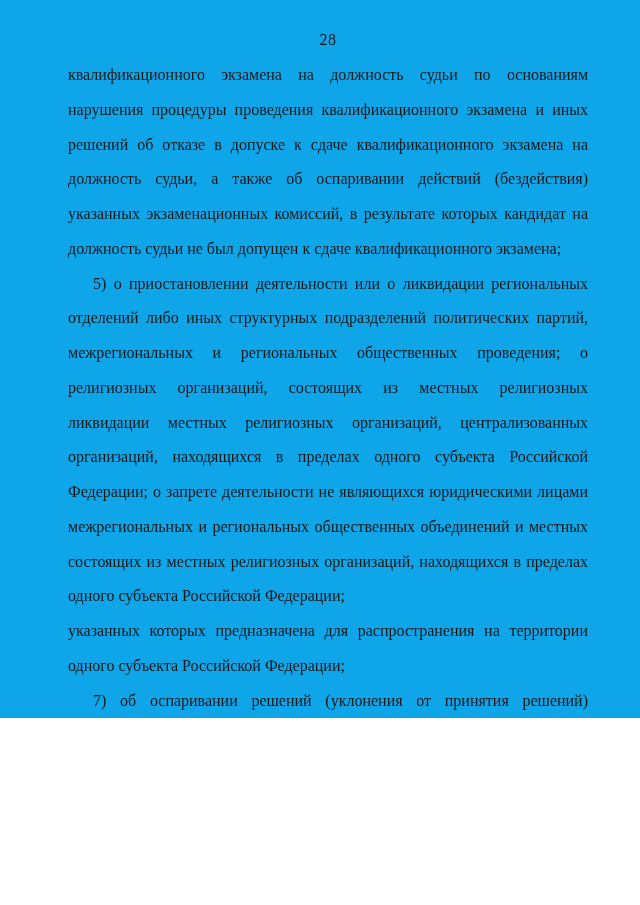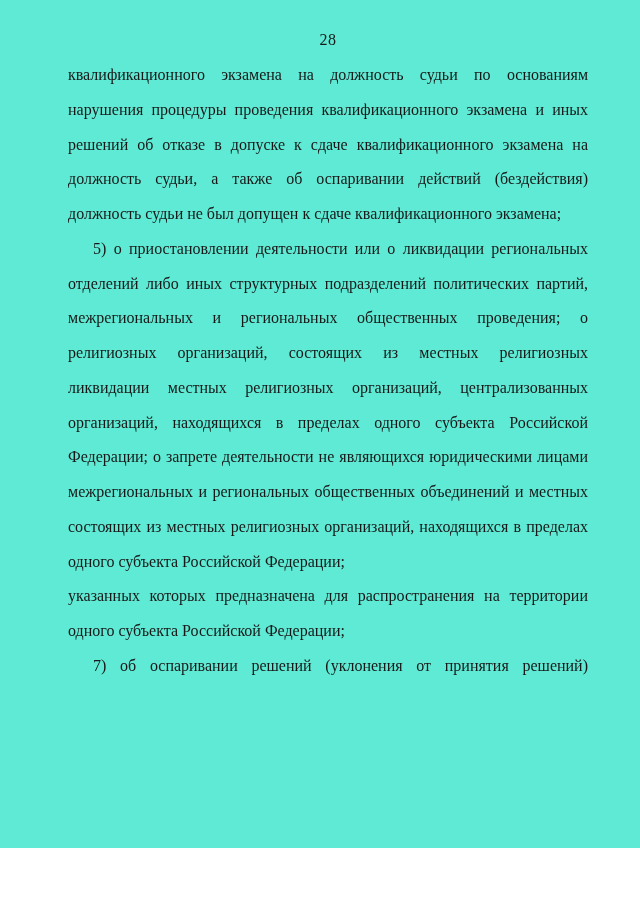--- a/index.html
+++ b/index.html
@@ -3,22 +3,22 @@
 <meta charset="utf-8">
 <style>
   html, body {
     margin: 0;
     padding: 0;
     background: #ffffff;
   }
   .page {
     position: relative;
     width: 640px;
-    height: 848px;
-    background: #5eead4;
+    height: 718px;
+    background: #0ea5e9;
     font-family: "Liberation Serif", serif;
     font-size: 16px;
     color: #181818;
     overflow: hidden;
   }
   .page-number {
     position: absolute;
     left: 68px;
     top: 23px;
     width: 520px;
@@ -53,20 +53,21 @@
 </head>
 <body>
 
 <div class="page">
   <div class="page-number">28</div>
   <div class="text-block">
     <div class="line j">квалификационного экзамена на должность судьи по основаниям</div>
     <div class="line j">нарушения процедуры проведения квалификационного экзамена и иных</div>
     <div class="line j">решений об отказе в допуске к сдаче квалификационного экзамена на</div>
     <div class="line j">должность судьи, а также об оспаривании действий (бездействия)</div>
+    <div class="line j">указанных экзаменационных комиссий, в результате которых кандидат на</div>
     <div class="line last">должность судьи не был допущен к сдаче квалификационного экзамена;</div>
     <div class="line j indent">5) о приостановлении деятельности или о ликвидации региональных</div>
     <div class="line j">отделений либо иных структурных подразделений политических партий,</div>
     <div class="line j">межрегиональных и региональных общественных проведения; о</div>
     <div class="line j">религиозных организаций, состоящих из местных религиозных</div>
     <div class="line j">ликвидации местных религиозных организаций, централизованных</div>
     <div class="line j">организаций, находящихся в пределах одного субъекта Российской</div>
     <div class="line j">Федерации; о запрете деятельности не являющихся юридическими лицами</div>
     <div class="line j">межрегиональных и региональных общественных объединений и местных</div>
     <div class="line j">состоящих из местных религиозных организаций, находящихся в пределах</div>

